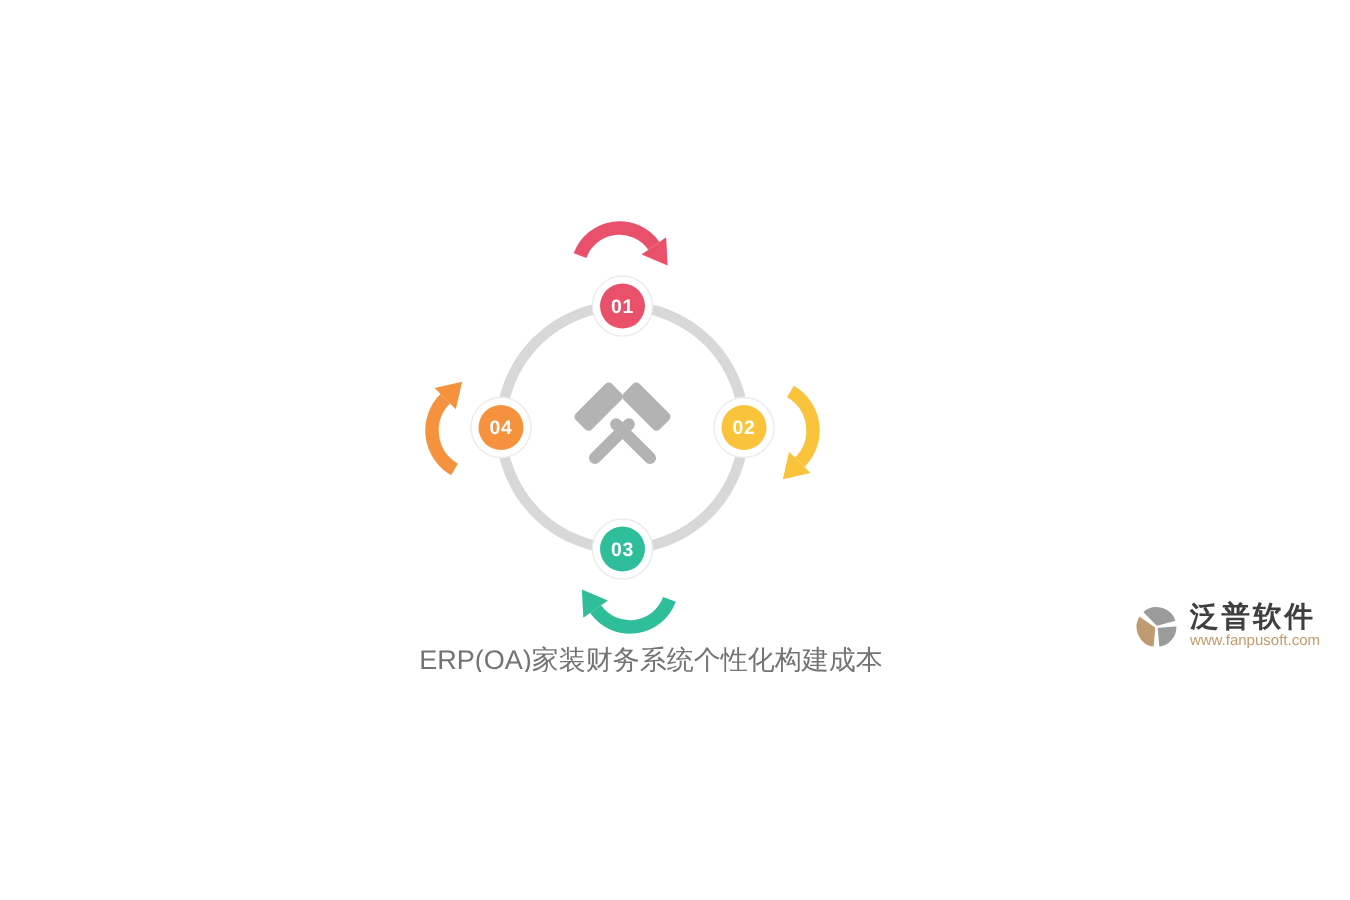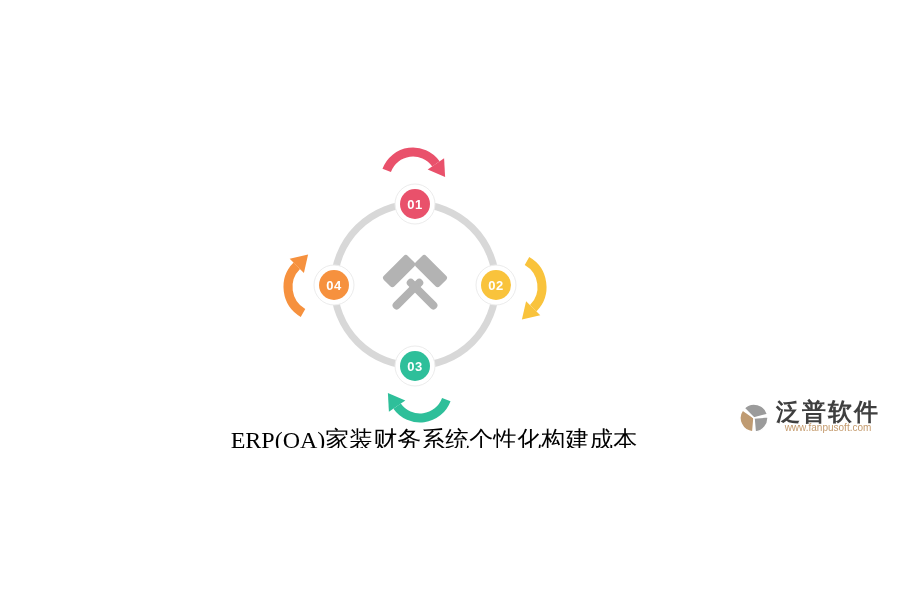--- a/index.html
+++ b/index.html
@@ -20,36 +20,36 @@
     font-weight: bold;
     fill: #ffffff;
     letter-spacing: 0.5px;
   }
   .title {
     position: absolute;
     top: 424px;
     left: 0;
     width: 868px;
     text-align: center;
-    font-family: Liberation Serif, serif;
-    font-size: 24px;
+    font-family: Liberation Sans, sans-serif;
+    font-size: 18px;
     line-height: 33px;
-    color: #000000;
+    color: #737373;
   }
   .logo {
     position: absolute;
     right: 20px;
     bottom: 14px;
     display: flex;
     align-items: center;
     gap: 7px;
   }
   .logo-text { display: flex; flex-direction: column; }
   .logo-brand {
-    font-size: 24px;
+    font-size: 19px;
     font-weight: bold;
     color: #3f3f3f;
     letter-spacing: 2px;
     line-height: 21px;
   }
   .logo-site {
     font-size: 10px;
     color: #c49a6c;
     line-height: 12px;
     text-align: center;

